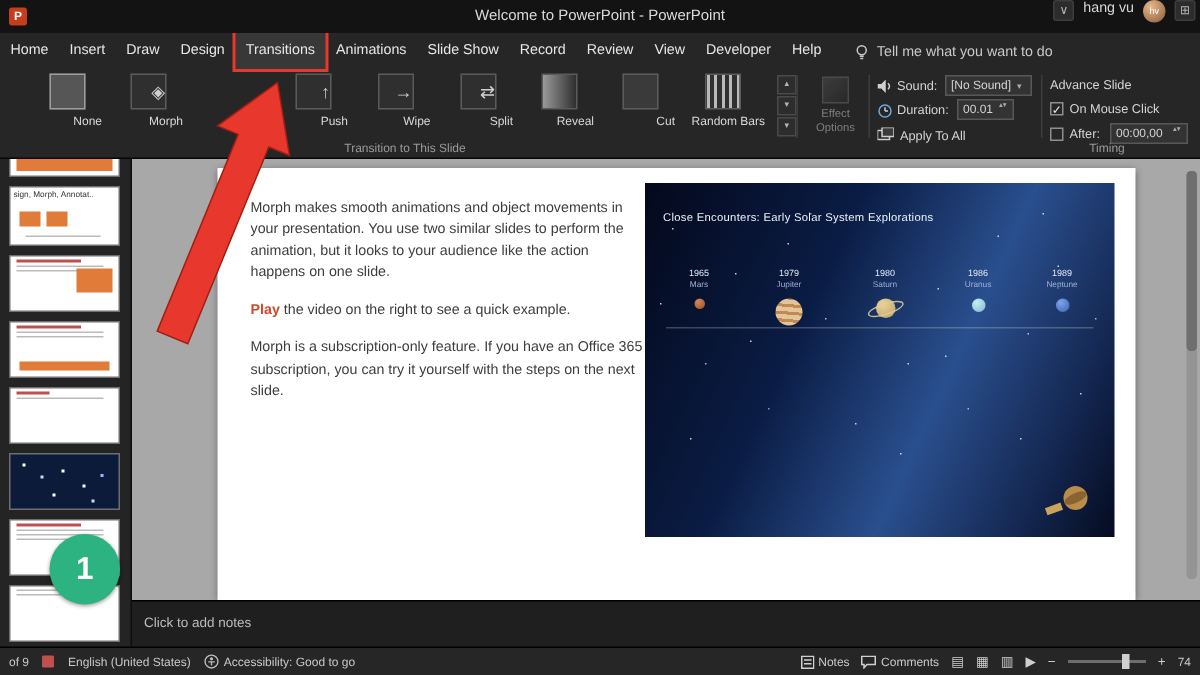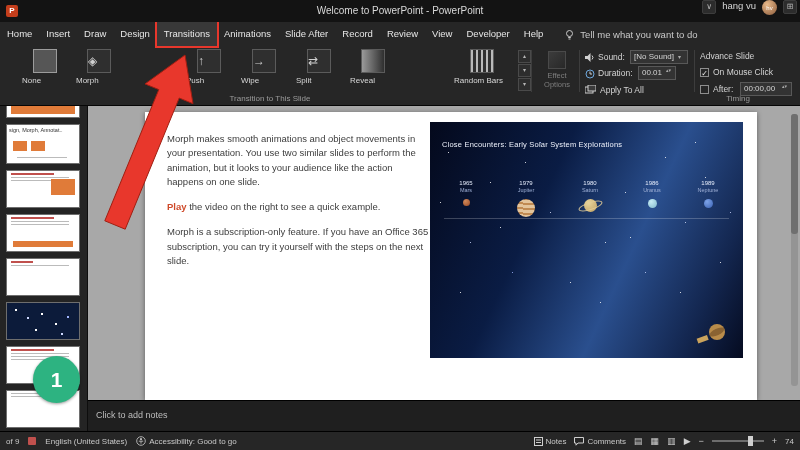--- a/index.html
+++ b/index.html
@@ -18,21 +18,21 @@
   .i-chevron::before{content:"∨"} .i-grid::before{content:"⊞"}
 
   
   .tabsrow{position:absolute;top:22px;left:0;width:800px;height:24px;background:#262626;display:flex;align-items:center;padding-left:0;z-index:5}
   .tab{height:24px;line-height:24px;padding:0 7px;font-size:9.5px;color:#e6e6e6;white-space:nowrap}
   .tab.active{background:#383838;box-shadow:0 0 0 2px #e8372c;z-index:6}
   .tellme{display:flex;align-items:center;gap:5px;margin-left:14px;color:#c9c9c9;font-size:9.5px;white-space:nowrap}
 
   
   .ribbon{position:absolute;top:46px;left:0;width:800px;height:60px;background:#262626;border-bottom:1px solid #060606;z-index:4}
-  .gitem{position:absolute;top:3px;width:46px;text-align:left}
+  .gitem{position:absolute;top:3px;width:46px;text-align:right}
   .gicon{width:24px;height:24px;margin:0 auto;background:#2f2f2f;border:1px solid #5b5b5b;color:#d0d0d0;font-size:12px;line-height:22px}
   .glabel{font-size:8px;color:#d8d8d8;margin-top:3px;white-space:nowrap}
   .gitem.selected .gicon{background:#565656;border-color:#9c9c9c}
   .gi-push .gicon::before{content:"↑"} .gi-wipe .gicon::before{content:"→"}
   .gi-split .gicon::before{content:"⇄"} .gi-morph .gicon::before{content:"◈"}
   .gi-reveal .gicon{background:linear-gradient(to right,#9a9a9a,#2f2f2f)}
   .gi-cut .gicon{background:#3a3a3a}
   .gi-bars .gicon{background:repeating-linear-gradient(90deg,#b9b9b9 0 2px,#2f2f2f 2px 5px)}
   .gscroll{position:absolute;left:518px;top:4px;width:13px}
   .gsbtn{width:13px;height:13px;border:1px solid #4a4a4a;background:#2d2d2d;color:#b5b5b5;font-size:6px;line-height:11px;text-align:center;margin-bottom:1px}
@@ -125,21 +125,21 @@
     </div>
   </div>
 
   <div class="tabsrow">
     <span class="tab">Home</span>
     <span class="tab">Insert</span>
     <span class="tab">Draw</span>
     <span class="tab">Design</span>
     <span class="tab active">Transitions</span>
     <span class="tab">Animations</span>
-    <span class="tab">Slide After</span>
+    <span class="tab">Slide Show</span>
     <span class="tab">Record</span>
     <span class="tab">Review</span>
     <span class="tab">View</span>
     <span class="tab">Developer</span>
     <span class="tab">Help</span>
     <span class="tellme">
       <svg width="11" height="11" viewBox="0 0 11 11">
         <circle cx="5.5" cy="4.5" r="3" fill="none" stroke="#c9c9c9" stroke-width="1"></circle>
         <line x1="4.2" y1="8.5" x2="6.8" y2="8.5" stroke="#c9c9c9" stroke-width="1"></line>
         <line x1="4.5" y1="10" x2="6.5" y2="10" stroke="#c9c9c9" stroke-width="1"></line>
@@ -166,20 +166,24 @@
       <div class="gicon"></div>
       <div class="glabel">Wipe</div>
     </div>
     <div class="gitem gi-split" style="left:296px">
       <div class="gicon"></div>
       <div class="glabel">Split</div>
     </div>
     <div class="gitem gi-reveal" style="left:350px">
       <div class="gicon"></div>
       <div class="glabel">Reveal</div>
+    </div>
+    <div class="gitem gi-cut" style="left:404px">
+      <div class="gicon"></div>
+      <div class="glabel">Cut</div>
     </div>
     <div class="gitem gi-bars" style="left:454px;width:56px">
       <div class="gicon"></div>
       <div class="glabel">Random Bars</div>
     </div>
 
     <div class="gscroll">
       <div class="gsbtn i-up"></div>
       <div class="gsbtn i-down"></div>
       <div class="gsbtn i-more"></div>

